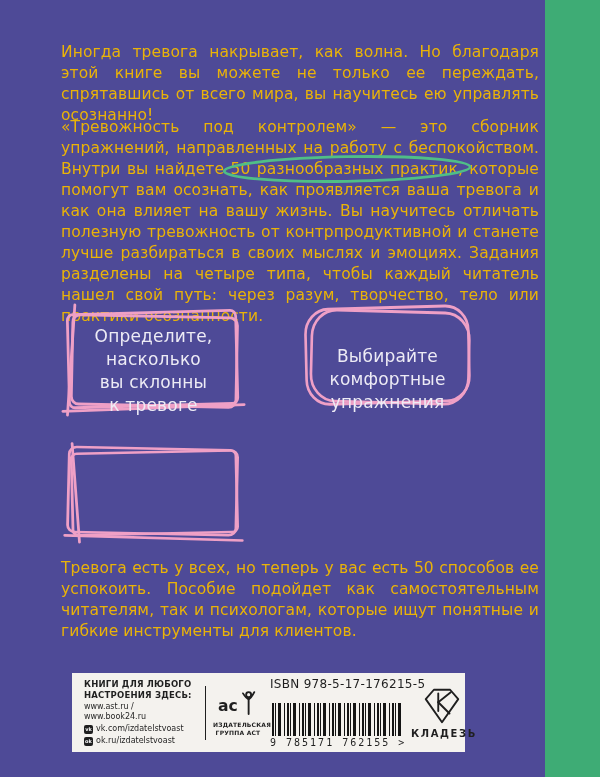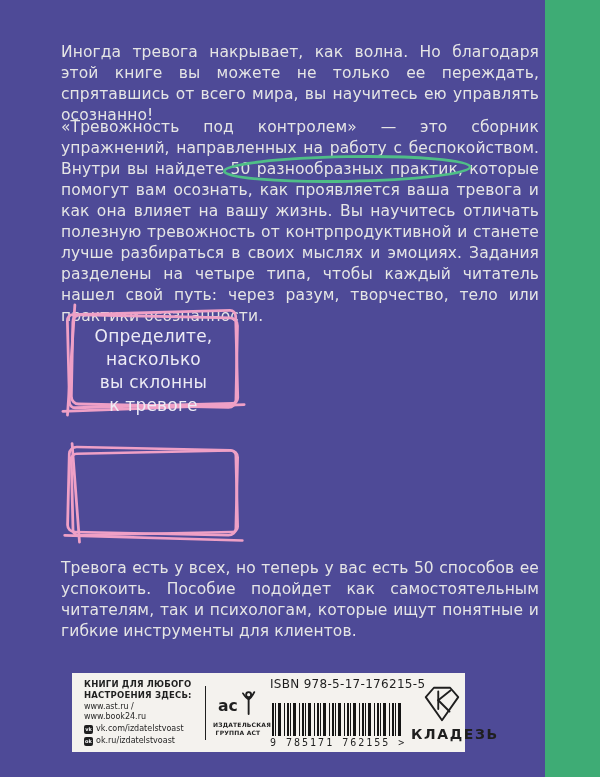--- a/index.html
+++ b/index.html
@@ -1,19 +1,19 @@
 <!DOCTYPE html>
 <html><head>
 <meta charset="utf-8">
 <style>
   html,body{margin:0;padding:0;background:#4E4A97;}
   #page{position:relative;width:600px;height:777px;background:#4E4A97;overflow:hidden;
         font-family:"DejaVu Sans","Liberation Sans",sans-serif;}
   .stripe{position:absolute;top:0;right:0;width:55px;height:777px;background:#3EAC75;}
-  .para{position:absolute;left:61px;width:478px;margin:0;color:#e5e5e5;
+  .para{position:absolute;left:61px;width:478px;margin:0;color:#eab308;
         font-size:15.5px;line-height:21px;text-align:justify;letter-spacing:.1px;}
   #intro{top:42px;}
   #desc{top:117px;}
   #outro{top:558px;}
   .circled{position:relative;display:inline;}
   .circled svg{position:absolute;left:-8px;top:-5px;width:calc(100% + 16px);height:calc(100% + 10px);
         overflow:visible;pointer-events:none;transform:rotate(-1deg);}
   .sketch-box{position:absolute;display:flex;align-items:flex-end;justify-content:center;}
   .sketch-box svg{position:absolute;left:0;top:0;width:100%;height:100%;overflow:visible;}
   .box-label{position:relative;color:#EDEBF5;font-size:17px;line-height:23px;text-align:center;
@@ -37,21 +37,21 @@
   .astlbl{font-size:6px;font-weight:bold;line-height:7.5px;letter-spacing:.2px;margin-top:2px;}
   .bcblk{width:134px;flex:none;text-align:center;}
   .isbn{font-size:12px;letter-spacing:.3px;margin-bottom:12px;white-space:nowrap;text-align:right;}
   .bars{height:33px;width:130px;margin:0 auto;
         background:repeating-linear-gradient(90deg,#141414 0 2px,#F4F2EE 2px 3px,#141414 3px 4px,
         #F4F2EE 4px 6px,#141414 6px 9px,#F4F2EE 9px 12px,#141414 12px 13px,#F4F2EE 13px 15px);}
   .digits{font-family:"DejaVu Sans Mono","Liberation Mono",monospace;font-size:10px;
         letter-spacing:2px;margin-top:1px;white-space:nowrap;}
   .kladez{width:62px;flex:none;text-align:center;}
   .kladez svg{width:42px;height:40px;display:block;margin:0 auto;}
-  .klbl{font-size:14px;font-weight:bold;letter-spacing:1.6px;margin-top:2px;}
+  .klbl{font-size:10px;font-weight:bold;letter-spacing:1.6px;margin-top:2px;}
 </style>
 </head>
 <body>
 
 <div id="page">
   <div class="stripe"></div>
 
   <p class="para" id="intro">Иногда тревога накрывает, как волна. Но благодаря этой книге вы можете не только ее переждать, спрятавшись от всего мира, вы научитесь ею управлять осознанно!</p>
 
   <p class="para" id="desc"><span>«Тревожность под контролем» — это сборник упражнений, направленных на работу с беспокойством. Внутри вы найдете </span><span class="circled"><svg>
@@ -64,20 +64,29 @@
       <rect x="12" y="14" width="178" height="94" rx="8" transform="rotate(1.2 100 60)"></rect>
       <path d="M2 114 L198 107"></path>
       <path d="M15 2 L7 118"></path>
     </svg>
     <div class="box-label">Определите,
 насколько
 вы склонны
 к тревоге</div>
   </div>
 
+  <div class="sketch-box" id="box2">
+    <svg viewBox="0 0 200 120" preserveAspectRatio="none" fill="none" stroke="#EFA0C6" stroke-width="3" stroke-linecap="round">
+      <rect x="8" y="8" width="184" height="100" rx="26" transform="rotate(-1.5 100 60)"></rect>
+      <rect x="14" y="12" width="178" height="96" rx="28" transform="rotate(1.5 100 60)"></rect>
+    </svg>
+    <div class="box-label">Выбирайте
+комфортные
+упражнения</div>
+  </div>
 
   <div class="sketch-box" id="box3">
     <svg viewBox="0 0 200 120" preserveAspectRatio="none" fill="none" stroke="#EFA0C6" stroke-width="3" stroke-linecap="round">
       <rect x="8" y="10" width="182" height="98" rx="8" transform="rotate(1.3 100 60)"></rect>
       <rect x="12" y="14" width="178" height="94" rx="6" transform="rotate(-1.3 100 60)"></rect>
       <path d="M4 110 L196 116"></path>
       <path d="M12 4 L20 118"></path>
     </svg>
   </div>
 

